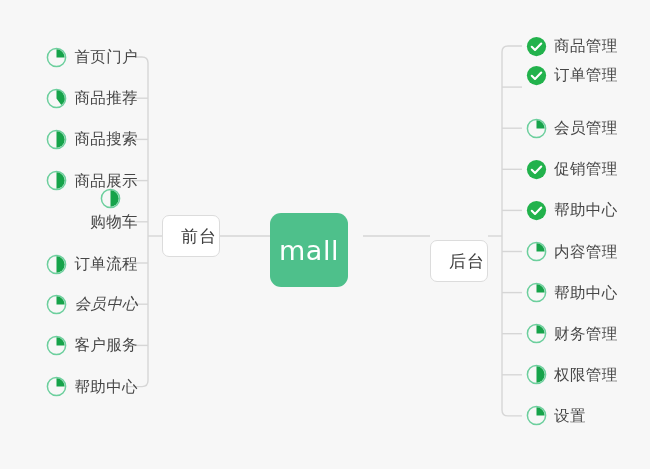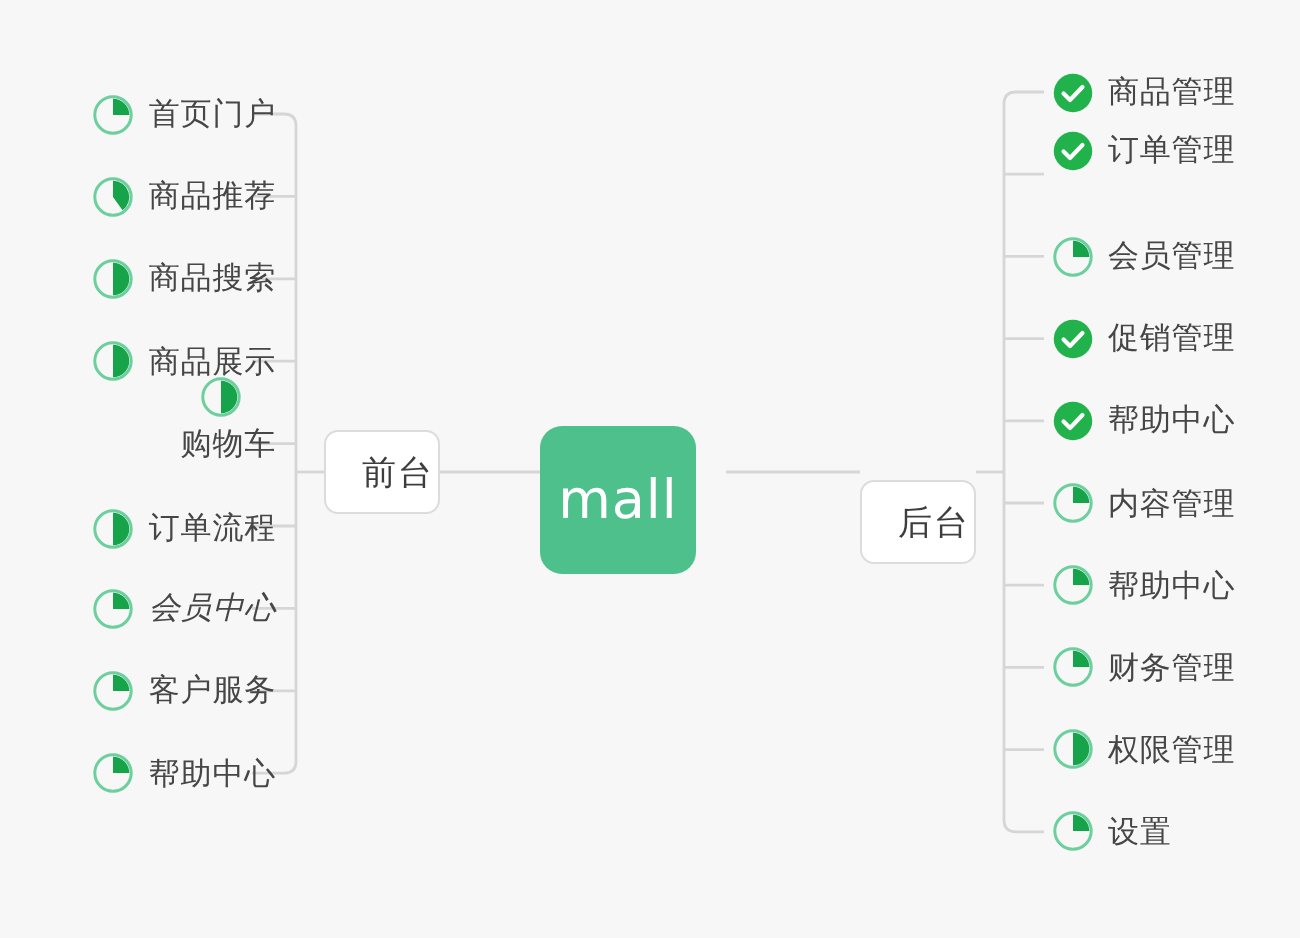--- a/index.html
+++ b/index.html
@@ -255,21 +255,21 @@
         </svg>
         <span class="leaf-label">财务管理</span>
       </div>
       <div class="leaf leaf-right" style="top: 361.8px;">
         <svg class="ico" viewBox="0 0 24 24">
           <circle cx="12" cy="12" r="10.4" fill="none" stroke="#6ccf9d" stroke-width="1.7"></circle>
           <path d="M 12 12 L 12 2.6999999999999993 A 9.3 9.3 0 0 1 12.000000000000002 21.3 Z" fill="#16a34a"></path>
         </svg>
         <span class="leaf-label">权限管理</span>
       </div>
-      <div class="leaf leaf-right" style="top: 402.9px;">
+      <div class="leaf leaf-right" style="top: 402.9px; font-family: Liberation Serif, serif;">
         <svg class="ico" viewBox="0 0 24 24">
           <circle cx="12" cy="12" r="10.4" fill="none" stroke="#6ccf9d" stroke-width="1.7"></circle>
           <path d="M 12 12 L 12 2.6999999999999993 A 9.3 9.3 0 0 1 21.3 12 Z" fill="#16a34a"></path>
         </svg>
         <span class="leaf-label">设置</span>
       </div>
     </div>
 
   <div class="node-box branch-box" id="branch-front">
     <span>前台</span>

